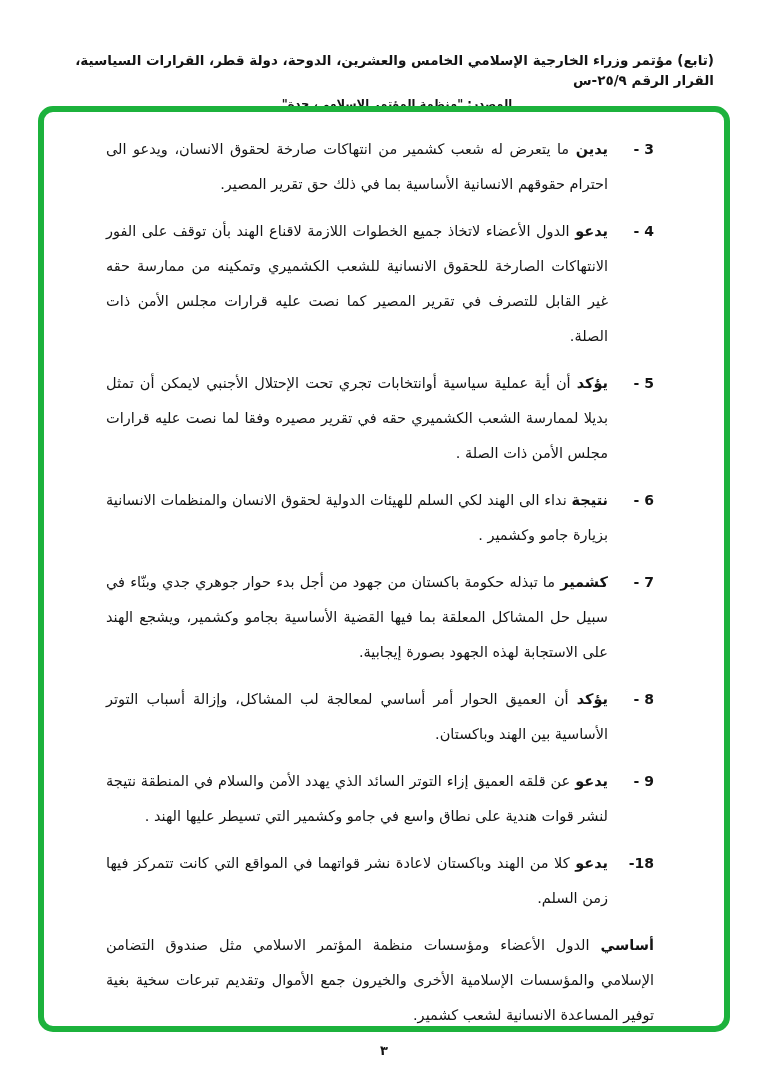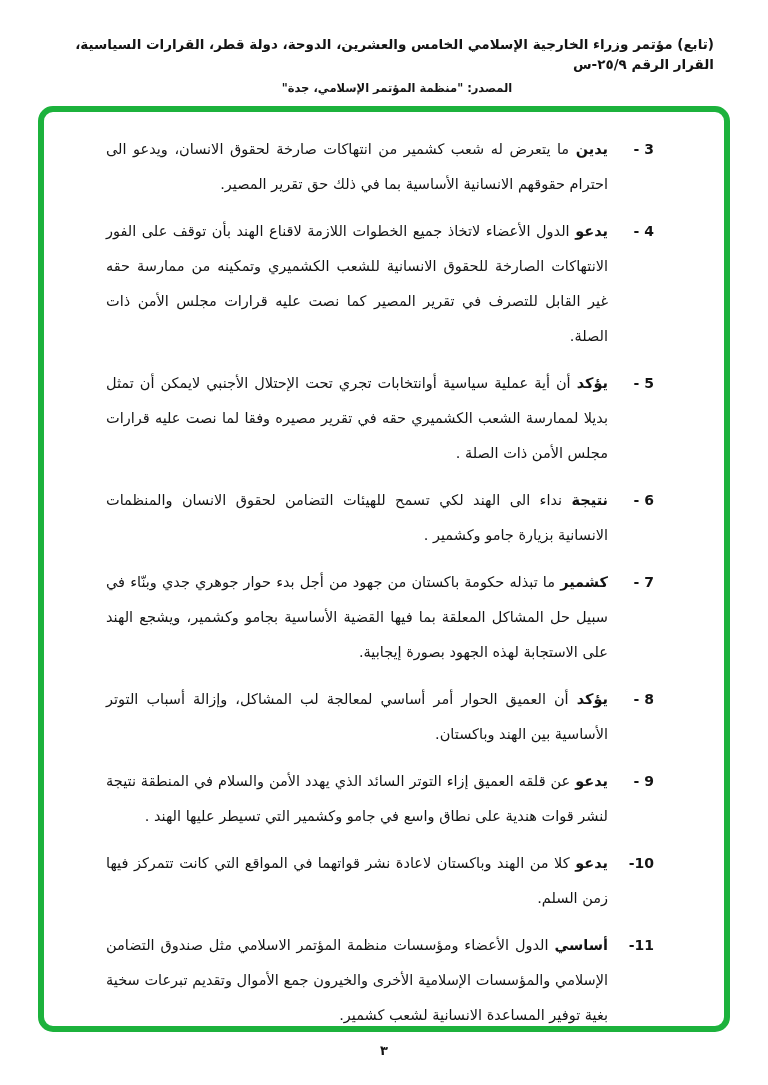--- a/index.html
+++ b/index.html
@@ -12,21 +12,21 @@
     position: relative;
     width: 768px;
     height: 1085px;
     background: #ffffff;
     overflow: hidden;
     color: #141414;
   }
   
   .header {
     direction: rtl;
-    padding-top: 34px;
+    padding-top: 50px;
     margin-left: 26px;
   }
   .header-title {
     text-align: right;
     padding-right: 54px;
     padding-left: 40px;
     font-size: 13.5px;
     font-weight: bold;
     line-height: 20px;
     letter-spacing: 0;
@@ -121,21 +121,21 @@
       <p class="body-text">
         <span class="lead">يؤكد</span>
         <span>أن أية عملية سياسية أوانتخابات تجري تحت الإحتلال الأجنبي لايمكن أن تمثل بديلا لممارسة الشعب الكشميري حقه في تقرير مصيره وفقا لما نصت عليه قرارات مجلس الأمن ذات الصلة .</span>
       </p>
     </div>
 
     <div class="item">
       <span class="marker">6 -</span>
       <p class="body-text">
         <span class="lead">نتيجة</span>
-        <span>نداء الى الهند لكي تسمح للهيئات التضامن لحقوق الانسان والمنظمات الانسانية بزيارة جامو وكشمير .</span>
+        <span>نداء الى الهند لكي السلم للهيئات الدولية لحقوق الانسان والمنظمات الانسانية بزيارة جامو وكشمير .</span>
       </p>
     </div>
 
     <div class="item">
       <span class="marker">7 -</span>
       <p class="body-text">
         <span class="lead">كشمير</span>
         <span>ما تبذله حكومة باكستان من جهود من أجل بدء حوار جوهري جدي وبنّاء في سبيل حل المشاكل المعلقة بما فيها القضية الأساسية بجامو وكشمير، ويشجع الهند على الاستجابة لهذه الجهود بصورة إيجابية.</span>
       </p>
     </div>
@@ -150,29 +150,28 @@
 
     <div class="item">
       <span class="marker">9 -</span>
       <p class="body-text">
         <span class="lead">يدعو</span>
         <span>عن قلقه العميق إزاء التوتر السائد الذي يهدد الأمن والسلام في المنطقة نتيجة لنشر قوات هندية على نطاق واسع في جامو وكشمير التي تسيطر عليها الهند .</span>
       </p>
     </div>
 
     <div class="item">
-      <span class="marker">10-</span>
+      <span class="marker">18-</span>
       <p class="body-text">
         <span class="lead">يدعو</span>
         <span>كلا من الهند وباكستان لاعادة نشر قواتهما في المواقع التي كانت تتمركز فيها زمن السلم.</span>
       </p>
     </div>
 
     <div class="item">
-      <span class="marker">11-</span>
       <p class="body-text">
         <span class="lead">أساسي</span>
         <span>الدول الأعضاء ومؤسسات منظمة المؤتمر الاسلامي مثل صندوق التضامن الإسلامي والمؤسسات الإسلامية الأخرى والخيرون جمع الأموال وتقديم تبرعات سخية بغية توفير المساعدة الانسانية لشعب كشمير.</span>
       </p>
     </div>
 
   </div>
 
   <div class="page-number">٣</div>
 

